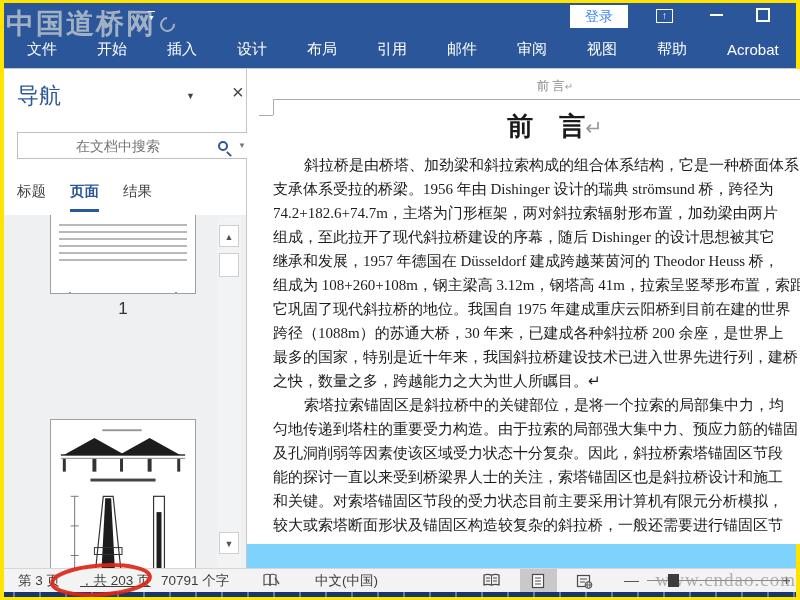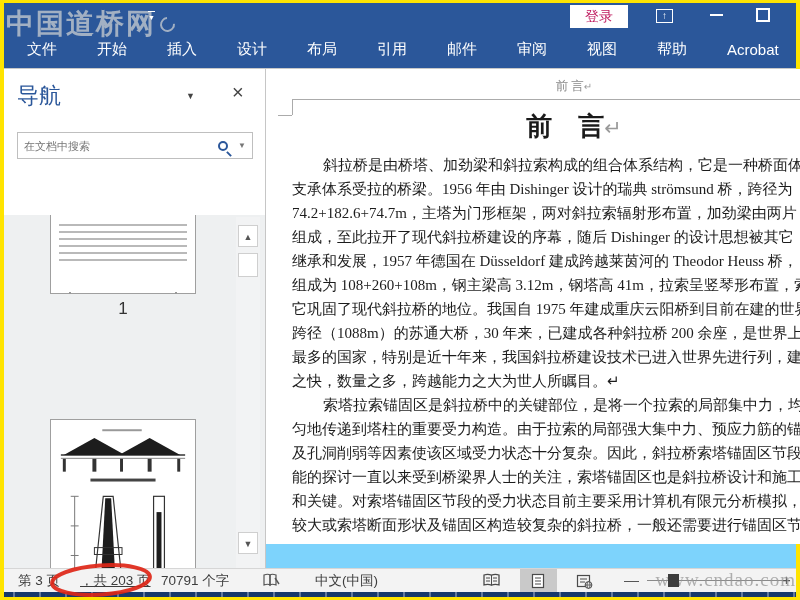--- a/index.html
+++ b/index.html
@@ -6,42 +6,42 @@
   body { font-family:"Liberation Sans", sans-serif; background:#888; }
   .screen { position:relative; width:800px; height:600px; background:#FFE400; overflow:hidden; }
   .app { position:absolute; left:4px; top:3px; right:4px; bottom:3px; display:flex; flex-direction:column; background:#fff; }
 
   
   .titlebar { position:relative; height:27px; background:#2B579A; flex:none; display:flex; align-items:center; color:#fff; }
   .wm-top { position:absolute; left:2px; top:2px; display:flex; align-items:center; gap:4px; color:rgba(175,186,200,.9); font-family:"Liberation Serif", serif; font-weight:bold; font-size:28px; letter-spacing:2px; pointer-events:none; }
   .wm-ring { width:15px; height:15px; border:2px solid rgba(175,186,200,.9); border-top-color:transparent; border-radius:50%; transform:rotate(40deg); }
   .qat-caret { position:absolute; left:144px; top:8px; font-size:7px; color:#fff; border-top:1px solid #fff; line-height:9px; padding-top:1px; }
   .doc-title { position:absolute; left:178px; top:5px; font-size:14.5px; white-space:nowrap; }
-  .signin { position:absolute; left:566px; top:2px; width:58px; height:23px; background:#fff; color:#be185d; font-size:14px; text-align:center; line-height:23px; }
+  .signin { position:absolute; left:566px; top:2px; width:58px; height:23px; background:#fff; color:#3b82f6; font-size:14px; text-align:center; line-height:23px; }
   .ribbon-disp { position:absolute; left:652px; top:6px; width:17px; height:14px; border:1px solid #fff; text-align:center; font-size:10px; line-height:12px; color:#fff; }
   .win-min { position:absolute; left:706px; top:11px; width:13px; height:2px; background:#fff; }
   .win-max { position:absolute; left:752px; top:5px; width:14px; height:14px; border:2px solid #fff; }
 
   
   .tabrow { height:39px; background:#2B579A; flex:none; display:flex; align-items:center; padding-left:16px; gap:26px; border-bottom:1px solid #c8c8c8; }
   .rtab { color:#fff; font-size:15px; padding:4px 7px; white-space:nowrap; }
   .bulb { width:14px; height:20px; margin-left:10px; flex:none; }
   .tellme { color:#fff; font-size:15px; padding:4px 2px; white-space:nowrap; }
   .top-search { margin-left:auto; margin-right:-6px; width:22px; flex:none; }
   .mag-w { position:relative; width:13px; height:13px; border:2px solid #fff; border-radius:50%; }
   .mag-w::after { content:""; position:absolute; left:9px; top:10px; width:2px; height:7px; background:#fff; transform:rotate(-45deg); }
 
   
   .main { flex:1; display:flex; min-height:0; }
-  .navpane { width:262px; flex:none; background:#fff; border-right:1px solid #c6c6c6; position:relative; }
+  .navpane { width:243px; flex:none; background:#fff; border-right:1px solid #c6c6c6; position:relative; }
   .nav-title { position:absolute; left:13px; top:12px; color:#2B579A; font-size:22px; }
   .nav-caret { position:absolute; left:182px; top:22px; font-size:9px; color:#444; }
   .nav-close { position:absolute; left:228px; top:12px; font-size:20px; color:#444; }
   .nav-search { position:absolute; left:13px; top:63px; width:236px; height:27px; border:1px solid #bfbfbf; background:#fff; display:flex; align-items:center; }
-  .nav-search input { flex:1; border:none; outline:none; font-size:11px; color:#444; padding:0 6px; font-family:"Liberation Sans",sans-serif; background:transparent; }
+  .nav-search input { flex:1; border:none; outline:none; font-size:14px; color:#444; padding:0 6px; font-family:"Liberation Sans",sans-serif; background:transparent;text-align:center; }
   .nav-search input::placeholder { color:#757575; }
   .mag-b { position:relative; width:10px; height:10px; border:2px solid #2B579A; border-radius:50%; margin-right:10px; flex:none; }
   .mag-b::after { content:""; position:absolute; left:8px; top:8px; width:2px; height:6px; background:#2B579A; transform:rotate(-45deg); }
   .search-caret { font-size:8px; color:#777; margin-right:6px; flex:none; }
   .nav-tabs { position:absolute; left:13px; top:113px; display:flex; gap:24px; font-size:14.5px; color:#3f3f3f; }
   .nav-tab { padding-bottom:8px; }
   .nav-tab.active { color:#2B579A; font-weight:bold; border-bottom:3px solid #2B579A; }
   .thumbs { position:absolute; left:0; right:0; top:146px; bottom:0; background:#eef0f1; overflow:hidden; }
   .thumb { position:absolute; left:46px; width:146px; background:#fff; border:1px solid #9f9f9f; }
   .thumb1 { top:-60px; height:139px; }
@@ -133,20 +133,25 @@
         <div class="nav-title">导航</div>
         <div class="nav-caret">▼</div>
         <div class="nav-close">×</div>
 
         <div class="nav-search">
           <input type="text" placeholder="在文档中搜索" style="">
           <span class="mag-b"></span>
           <span class="search-caret">▼</span>
         </div>
 
+        <div class="nav-tabs">
+          <span class="nav-tab">标题</span>
+          <span class="nav-tab active">页面</span>
+          <span class="nav-tab">结果</span>
+        </div>
 
         <div class="thumbs">
           <div class="thumb thumb1">
             <div class="t1-lines"></div>
             <div class="t1-dots">
                 <i></i>
                 <i></i>
               </div>
           </div>
           <div class="page-num">1</div>

